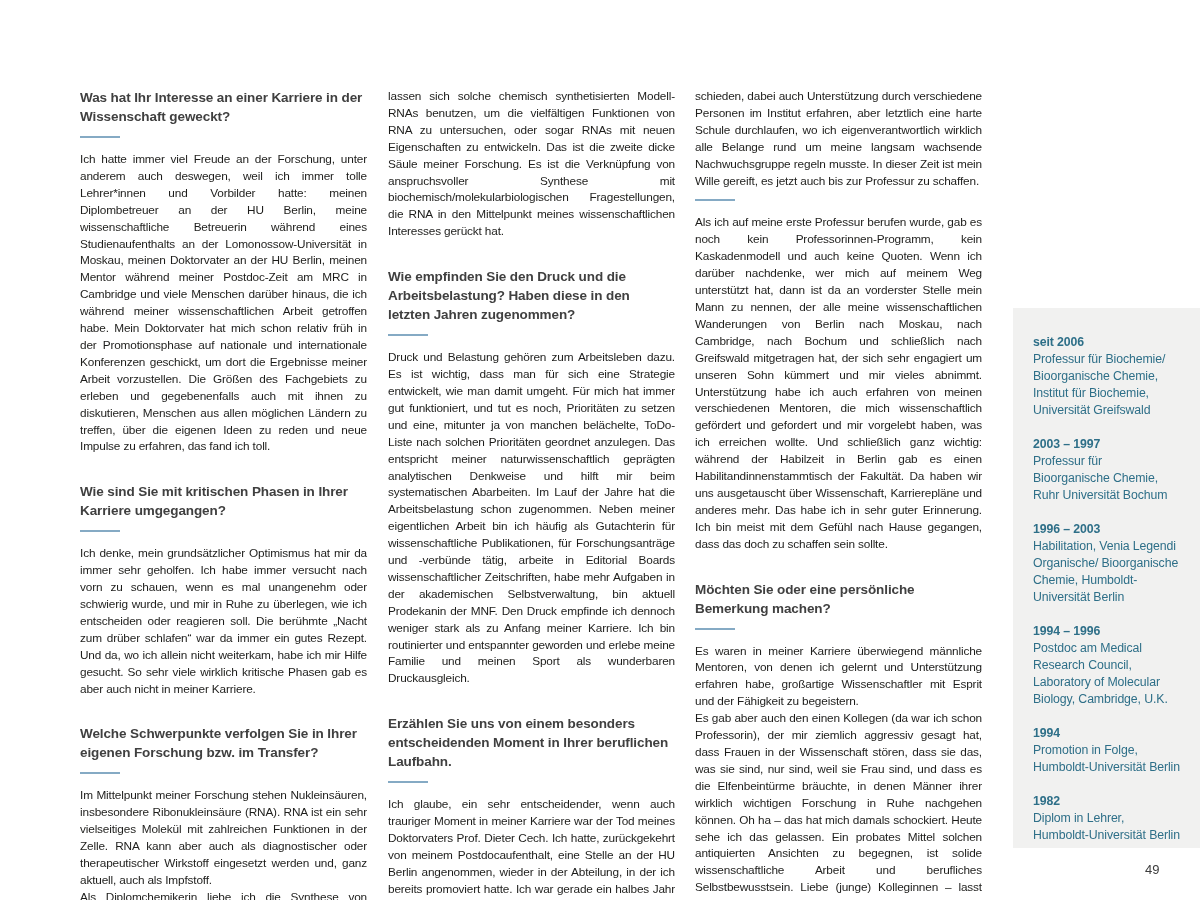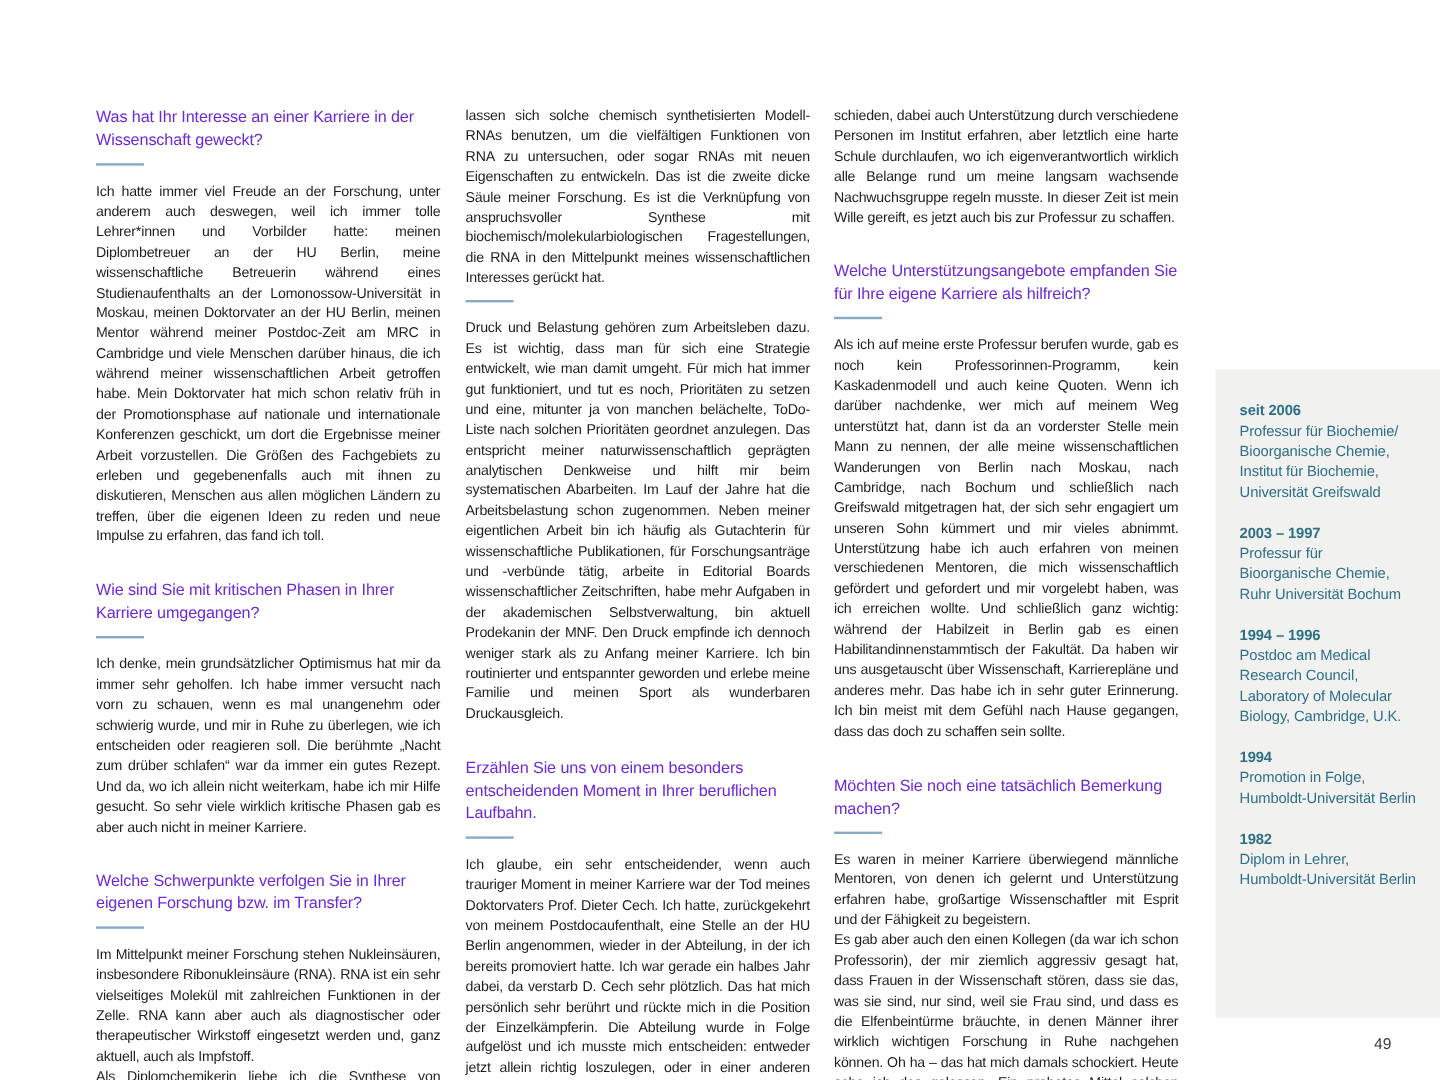--- a/index.html
+++ b/index.html
@@ -9,22 +9,22 @@
     background: #ffffff;
     font-family: "Liberation Sans", sans-serif;
     overflow: hidden;
   }
   .col { position: absolute; top: 88px; width: 287px; }
   #col1 { left: 80px; }
   #col2 { left: 388px; }
   #col3 { left: 695px; }
 
   .question {
-    color: #6d28d9;
-    font-weight: normal;
+    color: #404040;
+    font-weight: bold;
     font-size: 13.5px;
     line-height: 19px;
     letter-spacing: -0.1px;
     margin-top: 27px;
   }
   .col > .question:first-child { margin-top: 0; }
 
   .rule {
     width: 40px;
     height: 0;
@@ -83,54 +83,61 @@
 
   <div class="question">Welche Schwerpunkte verfolgen Sie in Ihrer eigenen Forschung bzw. im Transfer?</div>
   <div class="rule"></div>
   <p class="answer">Im Mittelpunkt meiner Forschung stehen Nukleinsäuren, insbesondere Ribonukleinsäure (RNA). RNA ist ein sehr vielseitiges Molekül mit zahlreichen Funktionen in der Zelle. RNA kann aber auch als diagnostischer oder therapeutischer Wirkstoff eingesetzt werden und, ganz aktuell, auch als Impfstoff.</p>
   <p class="answer">Als Diplomchemikerin liebe ich die Synthese von Verbindungen. RNA kann man tatsächlich chemisch synthetisieren und dabei fast beliebig modifizieren oder funktionalisieren. Das ist eine Säule meiner Forschung. Gleichzeitig</p>
 </div>
 
 <div class="col" id="col2">
   <p class="answer">lassen sich solche chemisch synthetisierten Modell-RNAs benutzen, um die vielfältigen Funktionen von RNA zu untersuchen, oder sogar RNAs mit neuen Eigenschaften zu entwickeln. Das ist die zweite dicke Säule meiner Forschung. Es ist die Verknüpfung von anspruchsvoller Synthese mit biochemisch/molekularbiologischen Fragestellungen, die RNA in den Mittelpunkt meines wissenschaftlichen Interesses gerückt hat.</p>
 
+  <div class="question">Wie empfinden Sie den Druck und die Arbeitsbelastung? Haben diese in den letzten Jahren zugenommen?</div>
   <div class="rule"></div>
   <p class="answer">Druck und Belastung gehören zum Arbeitsleben dazu. Es ist wichtig, dass man für sich eine Strategie entwickelt, wie man damit umgeht. Für mich hat immer gut funktioniert, und tut es noch, Prioritäten zu setzen und eine, mitunter ja von manchen belächelte, ToDo-Liste nach solchen Prioritäten geordnet anzulegen. Das entspricht meiner naturwissenschaftlich geprägten analytischen Denkweise und hilft mir beim systematischen Abarbeiten. Im Lauf der Jahre hat die Arbeitsbelastung schon zugenommen. Neben meiner eigentlichen Arbeit bin ich häufig als Gutachterin für wissenschaftliche Publikationen, für Forschungsanträge und -verbünde tätig, arbeite in Editorial Boards wissenschaftlicher Zeitschriften, habe mehr Aufgaben in der akademischen Selbstverwaltung, bin aktuell Prodekanin der MNF. Den Druck empfinde ich dennoch weniger stark als zu Anfang meiner Karriere. Ich bin routinierter und entspannter geworden und erlebe meine Familie und meinen Sport als wunderbaren Druckausgleich.</p>
 
   <div class="question">Erzählen Sie uns von einem besonders entscheidenden Moment in Ihrer beruflichen Laufbahn.</div>
   <div class="rule"></div>
   <p class="answer">Ich glaube, ein sehr entscheidender, wenn auch trauriger Moment in meiner Karriere war der Tod meines Doktorvaters Prof. Dieter Cech. Ich hatte, zurückgekehrt von meinem Postdocaufenthalt, eine Stelle an der HU Berlin angenommen, wieder in der Abteilung, in der ich bereits promoviert hatte. Ich war gerade ein halbes Jahr dabei, da verstarb D. Cech sehr plötzlich. Das hat mich persönlich sehr berührt und rückte mich in die Position der Einzelkämpferin. Die Abteilung wurde in Folge aufgelöst und ich musste mich entscheiden: entweder jetzt allein richtig loszulegen, oder in einer anderen Abteilung mitzuarbeiten, bis meine Stelle ausläuft. Ich habe mich für Ersteres ent-</p>
 </div>
 
 <div class="col" id="col3">
   <p class="answer">schieden, dabei auch Unterstützung durch verschiedene Personen im Institut erfahren, aber letztlich eine harte Schule durchlaufen, wo ich eigenverantwortlich wirklich alle Belange rund um meine langsam wachsende Nachwuchsgruppe regeln musste. In dieser Zeit ist mein Wille gereift, es jetzt auch bis zur Professur zu schaffen.</p>
 
-  <div class="question">Welche Unterstützungsangebote empfanden Sie für Ihre eigene Karriere als hilfreich?</div>
   <div class="rule"></div>
   <p class="answer">Als ich auf meine erste Professur berufen wurde, gab es noch kein Professorinnen-Programm, kein Kaskadenmodell und auch keine Quoten. Wenn ich darüber nachdenke, wer mich auf meinem Weg unterstützt hat, dann ist da an vorderster Stelle mein Mann zu nennen, der alle meine wissenschaftlichen Wanderungen von Berlin nach Moskau, nach Cambridge, nach Bochum und schließlich nach Greifswald mitgetragen hat, der sich sehr engagiert um unseren Sohn kümmert und mir vieles abnimmt. Unterstützung habe ich auch erfahren von meinen verschiedenen Mentoren, die mich wissenschaftlich gefördert und gefordert und mir vorgelebt haben, was ich erreichen wollte. Und schließlich ganz wichtig: während der Habilzeit in Berlin gab es einen Habilitandinnenstammtisch der Fakultät. Da haben wir uns ausgetauscht über Wissenschaft, Karrierepläne und anderes mehr. Das habe ich in sehr guter Erinnerung. Ich bin meist mit dem Gefühl nach Hause gegangen, dass das doch zu schaffen sein sollte.</p>
 
-  <div class="question">Möchten Sie noch eine tatsächlich Bemerkung machen?</div>
+  <div class="question">Möchten Sie oder eine persönliche Bemerkung machen?</div>
   <div class="rule"></div>
   <p class="answer">Es waren in meiner Karriere überwiegend männliche Mentoren, von denen ich gelernt und Unterstützung erfahren habe, großartige Wissenschaftler mit Esprit und der Fähigkeit zu begeistern.</p>
   <p class="answer">Es gab aber auch den einen Kollegen (da war ich schon Professorin), der mir ziemlich aggressiv gesagt hat, dass Frauen in der Wissenschaft stören, dass sie das, was sie sind, nur sind, weil sie Frau sind, und dass es die Elfenbeintürme bräuchte, in denen Männer ihrer wirklich wichtigen Forschung in Ruhe nachgehen können. Oh ha – das hat mich damals schockiert. Heute sehe ich das gelassen. Ein probates Mittel solchen antiquierten Ansichten zu begegnen, ist solide wissenschaftliche Arbeit und berufliches Selbstbewusstsein. Liebe (junge) Kolleginnen – lasst euch nicht beirren!</p>
 </div>
 
 <aside class="cv-panel">
   <div class="cv-entry">
     <div class="cv-period">seit 2006</div>
     <div class="cv-detail">Professur für Biochemie/
 Bioorganische Chemie,
 Institut für Biochemie,
 Universität Greifswald</div>
   </div>
   <div class="cv-entry">
     <div class="cv-period">2003 – 1997</div>
     <div class="cv-detail">Professur für
 Bioorganische Chemie,
 Ruhr Universität Bochum</div>
+  </div>
+  <div class="cv-entry">
+    <div class="cv-period">1996 – 2003</div>
+    <div class="cv-detail">Habilitation, Venia Legendi
+Organische/ Bioorganische
+Chemie, Humboldt-
+Universität Berlin</div>
   </div>
   <div class="cv-entry">
     <div class="cv-period">1994 – 1996</div>
     <div class="cv-detail">Postdoc am Medical
 Research Council,
 Laboratory of Molecular
 Biology, Cambridge, U.K.</div>
   </div>
   <div class="cv-entry">
     <div class="cv-period">1994</div>

